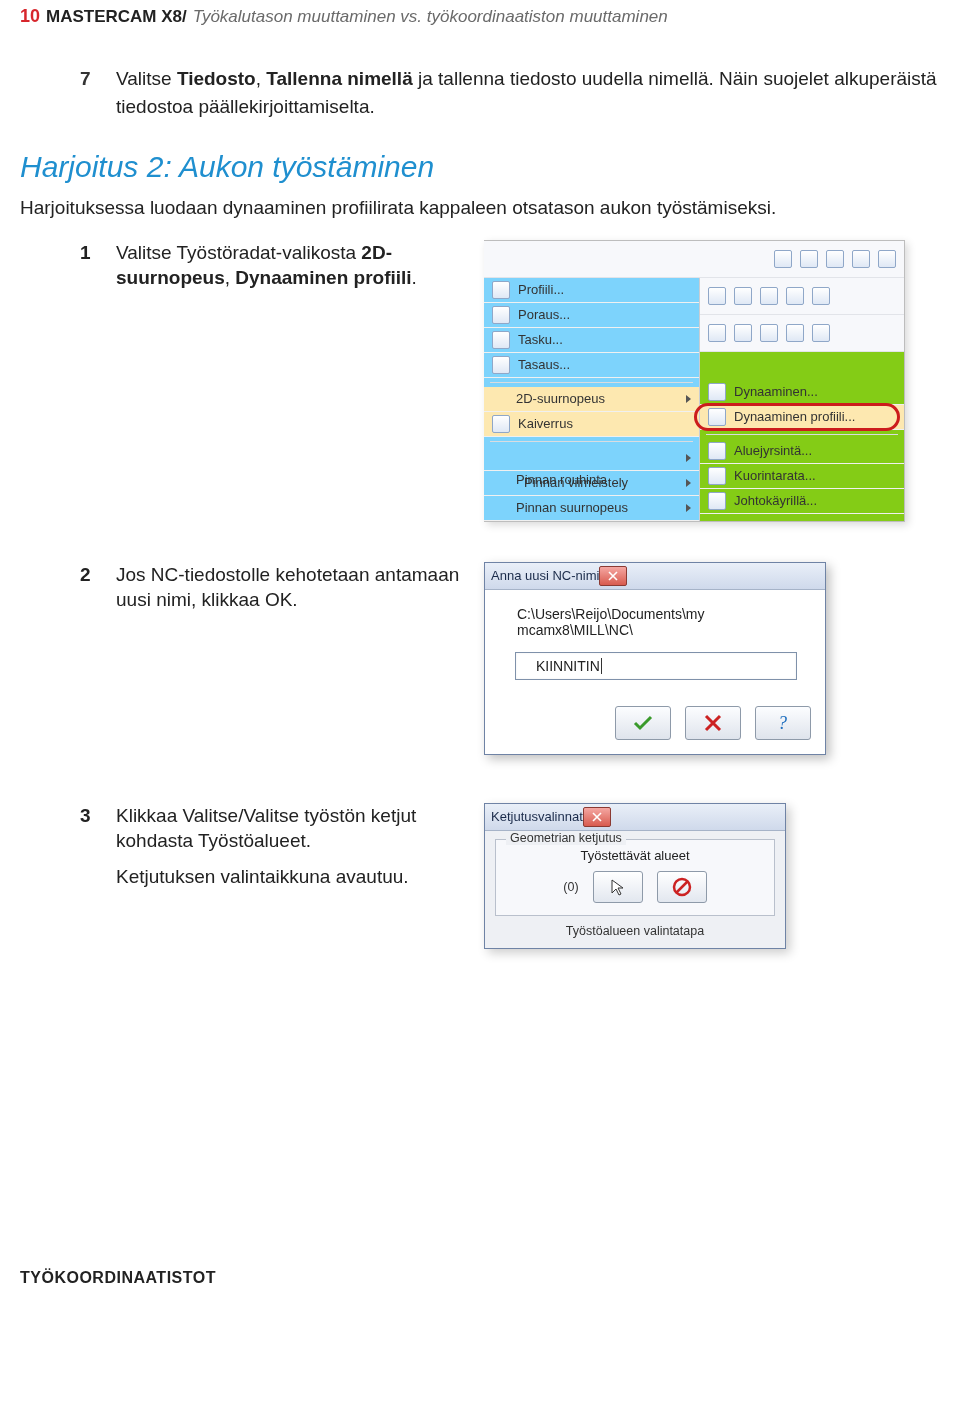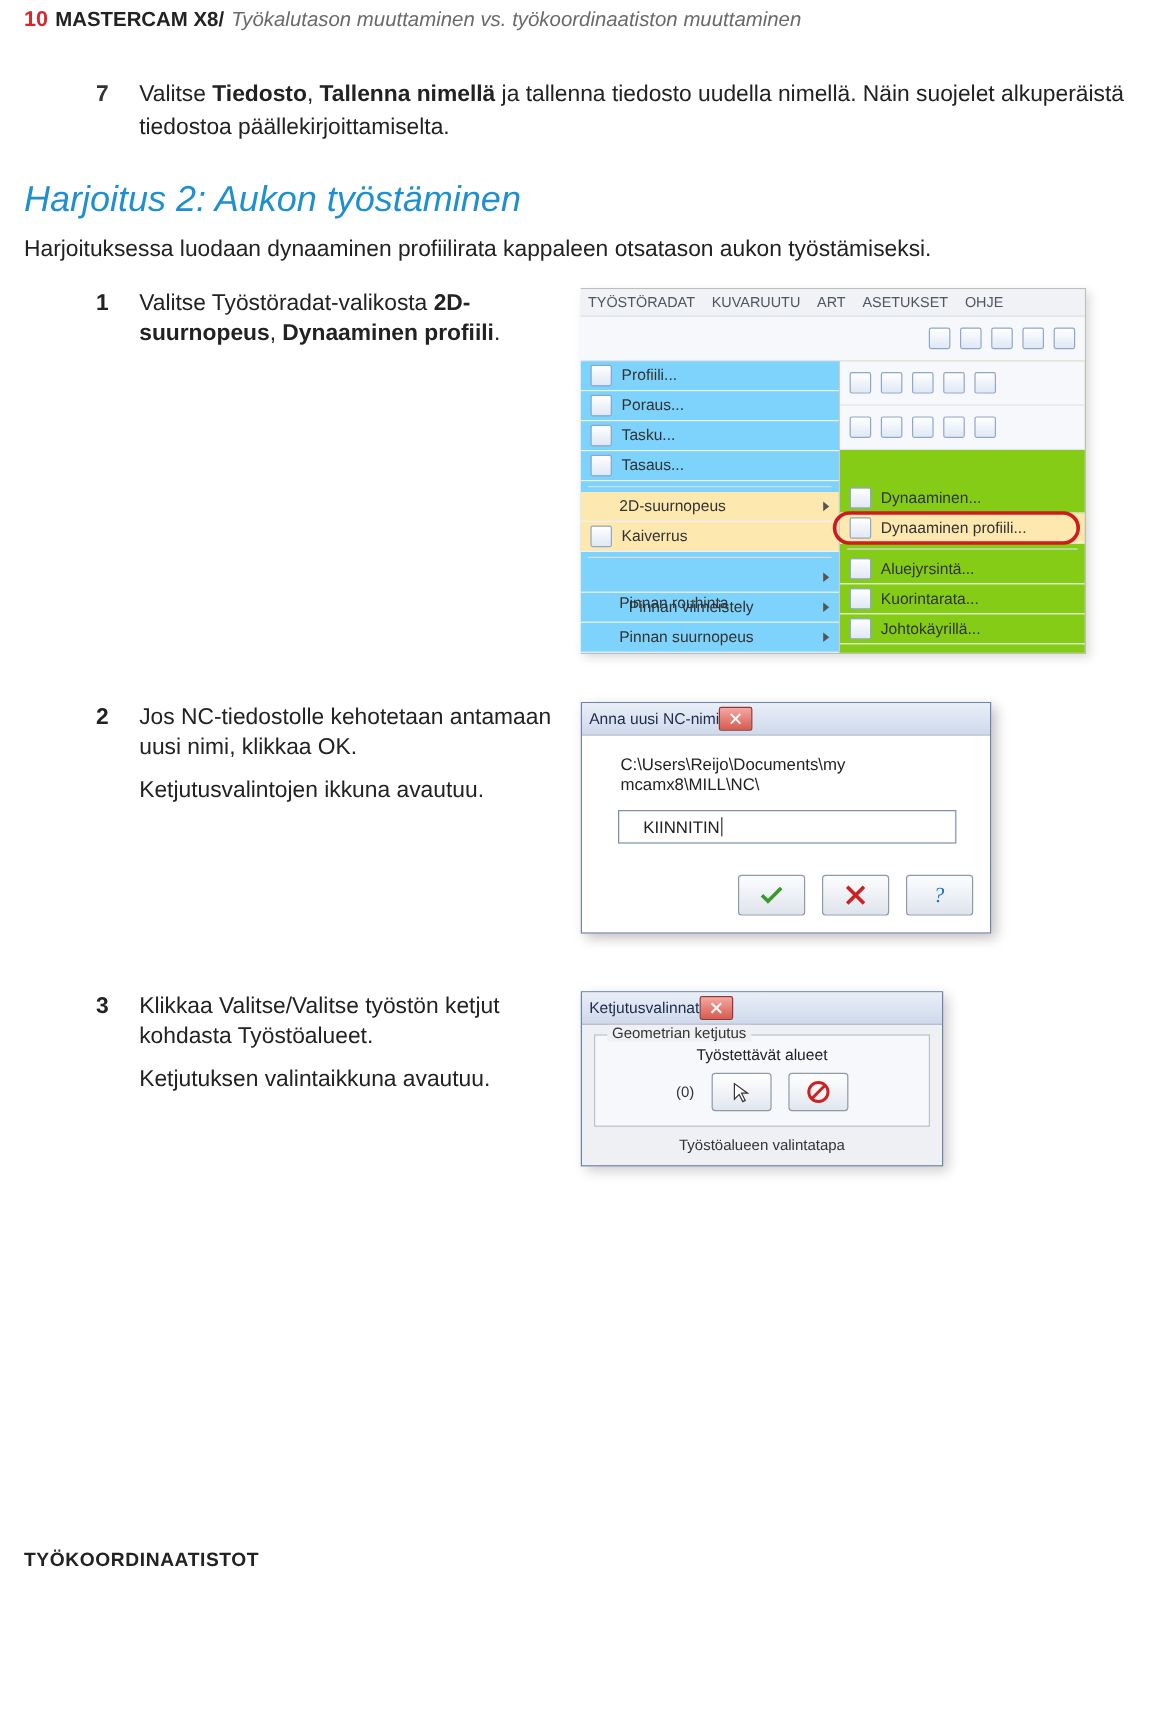--- a/index.html
+++ b/index.html
@@ -184,27 +184,20 @@
     <div class="step-text">
       <div class="row1">
         <div class="num">1</div>
         <div class="txt">
           <span>Valitse Työstöradat-valikosta </span><span class="strong">2D-suurnopeus</span><span>, </span><span class="strong">Dynaaminen profiili</span><span>.</span>
         </div>
       </div>
     </div>
     <div class="step-right">
       <div class="menu-fig">
-        <div class="menu-head">
-          <span>TYÖSTÖRADAT</span>
-          <span>KUVARUUTU</span>
-          <span>ART</span>
-          <span>ASETUKSET</span>
-          <span>OHJE</span>
-        </div>
         <div class="ribbon-row" style="justify-content:flex-end;">
           <div class="ricon"></div>
           <div class="ricon"></div>
           <div class="ricon"></div>
           <div class="ricon"></div>
           <div class="ricon"></div>
         </div>
         <div class="menu-body">
 
           <div class="menu-left">
@@ -287,21 +280,20 @@
       </div>
     </div>
   </div>
 
   <div class="step-block" style="margin-top:40px;">
     <div class="step-text">
       <div class="row1">
         <div class="num">2</div>
         <div class="txt">Jos NC-tiedostolle kehotetaan antamaan uusi nimi, klikkaa OK.</div>
       </div>
-      <div class="row2">Ketjutusvalintojen ikkuna avautuu.</div>
     </div>
     <div class="step-right">
       <div class="dialog1">
         <div class="dlg-title">
           <span>Anna uusi NC-nimi</span>
           <div class="dlg-close">
             <svg width="10" height="10" viewBox="0 0 10 10">
                 <path d="M1 1 L9 9 M9 1 L1 9" stroke="#fff" stroke-width="1.6"></path>
               </svg>
           </div>

